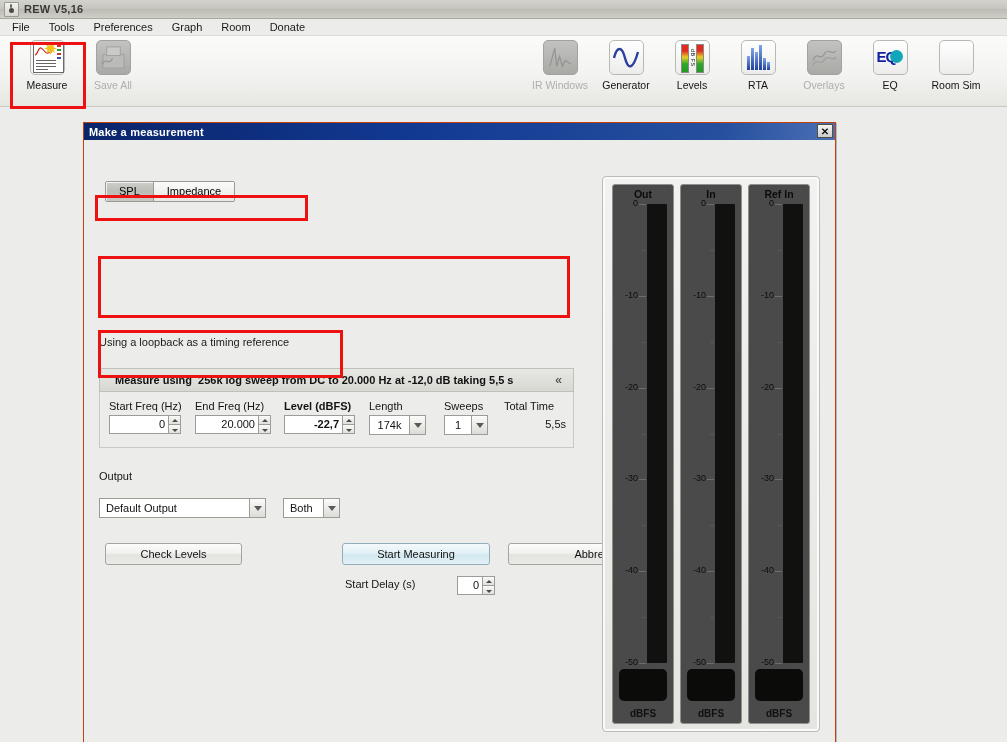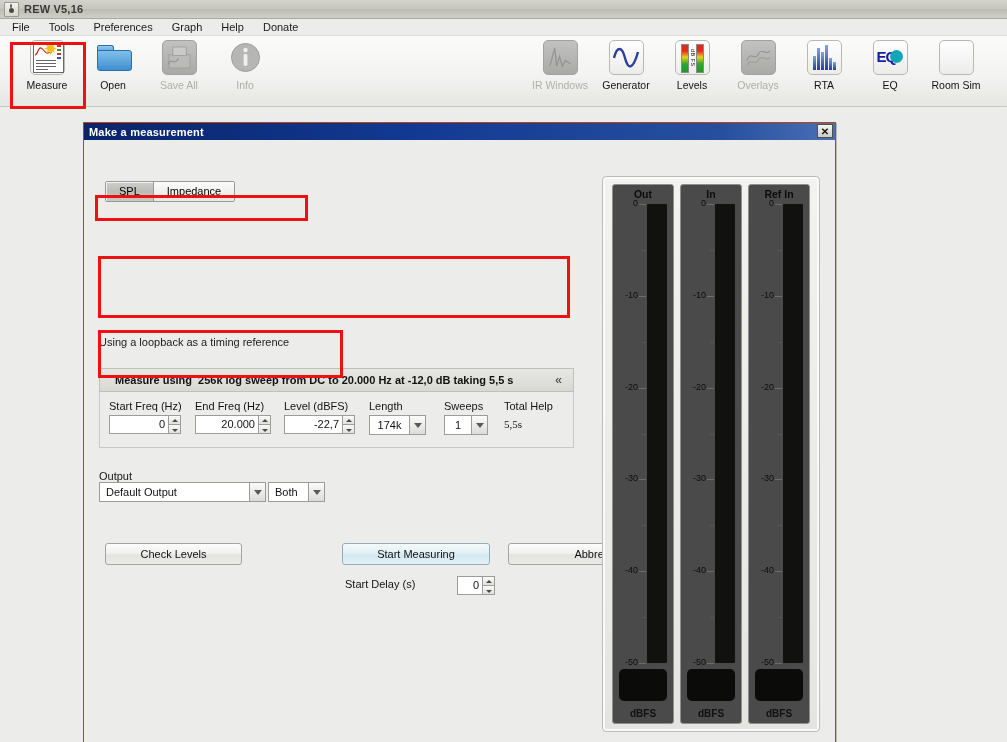--- a/index.html
+++ b/index.html
@@ -376,32 +376,31 @@
   }
   .combo .carr::after {
     content:"";
     position:absolute; left: 4px; top: 7px;
     border-left: 4px solid transparent;
     border-right: 4px solid transparent;
     border-top: 5px solid #5a5a56;
   }
 
   .plain-val {
-    font-size: 11px; text-align: left; color:#141414;
+    font-size: 11px; text-align: right; color:#141414;
     line-height: 19px;
-    font-family: Liberation Serif, serif;
   }
 
   
   #output-group {
     position: absolute; left: 15px; top: 330px;
     width: 250px; height: 48px;
   }
   #output-group .gl {
-    font-size: 11px; color:#141414; display:block; margin-bottom: 0;
+    font-size: 11px; color:#141414; display:block; margin-bottom: 16px;
   }
 
   
   .btn {
     height: 22px;
     border: 1px solid #a5a5a0;
     border-radius: 3px;
     background: linear-gradient(to bottom,#fcfcfb 0%,#f1f1ef 46%,#e3e3df 54%,#eaeae7 100%);
     font-size: 11px;
     display: flex; align-items: center; justify-content: center;
@@ -500,21 +499,21 @@
   <div id="titlebar">
     <span class="java-ico"></span>
     <span id="app-title">REW V5,16</span>
   </div>
 
   <div id="menubar">
     <span class="menu-item">File</span>
     <span class="menu-item">Tools</span>
     <span class="menu-item">Preferences</span>
     <span class="menu-item">Graph</span>
-    <span class="menu-item">Help</span>
+    <span class="menu-item">Room</span>
     <span class="menu-item">Donate</span>
   </div>
 
   <div id="toolbar">
 
     <div class="tb-group" id="tb-left">
 
       <div class="tb-btn">
         <div class="tb-ico ic-measure">
           <div class="plate" style="background:#f6f6f4;"></div>
@@ -537,51 +536,34 @@
           <div class="lines">
               <i></i>
               <i></i>
               <i></i>
               <i style="width:12px"></i>
             </div>
         </div>
         <span class="tb-lbl">Measure</span>
       </div>
 
-      <div class="tb-btn">
-        <div class="tb-ico ic-open">
-          <div class="folder-t"></div>
-          <div class="folder-b"></div>
-        </div>
-        <span class="tb-lbl">Open</span>
-      </div>
 
       <div class="tb-btn disabled">
         <div class="tb-ico">
           <div class="plate grey"></div>
           <svg class="glyph-wave" viewBox="0 0 26 26">
             <rect x="2" y="10" width="22" height="14" fill="#bdbdbb" stroke="#9a9a98"></rect>
             <rect x="6" y="2" width="14" height="9" fill="#cfcfcd" stroke="#9a9a98"></rect>
             <path d="M1 20 C5 12, 8 22, 12 14" fill="none" stroke="#8e8e8c" stroke-width="1.3"></path>
           </svg>
         </div>
         <span class="tb-lbl">Save All</span>
       </div>
 
 
-      <div class="tb-btn disabled">
-        <div class="tb-ico">
-          <svg viewBox="0 0 35 35" style="position:absolute;inset:0">
-            <circle cx="17.5" cy="17.5" r="14" fill="#b6b6b4" stroke="#9d9d9b"></circle>
-            <circle cx="17.5" cy="10" r="2.2" fill="#efefee"></circle>
-            <rect x="15.6" y="14" width="3.8" height="12" rx="1.4" fill="#efefee"></rect>
-          </svg>
-        </div>
-        <span class="tb-lbl">Info</span>
-      </div>
     </div>
 
     <div class="tb-group" id="tb-right">
 
       <div class="tb-btn disabled">
         <div class="tb-ico">
           <div class="plate grey"></div>
           <svg class="glyph-wave" viewBox="0 0 26 26">
             <path d="M2 22 L7 3 L9 22 L12 12 L15 22 L18 16 L24 20" fill="none" stroke="#8e8e8c" stroke-width="1.4"></path>
           </svg>
@@ -601,46 +583,46 @@
       </div>
 
       <div class="tb-btn">
         <div class="tb-ico ic-levels">
           <div class="plate"></div>
           <div class="bar b1"></div>
           <div class="mid">dB FS</div>
           <div class="bar b2"></div>
         </div>
         <span class="tb-lbl">Levels</span>
-      </div>
-
-      <div class="tb-btn disabled">
-        <div class="tb-ico">
-          <div class="plate grey"></div>
-          <svg class="glyph-wave" viewBox="0 0 26 26">
-            <path d="M1 16 C5 5, 9 18, 13 9 C17 2, 21 12, 25 6" fill="none" stroke="#8e8e8c" stroke-width="1.3"></path>
-            <path d="M1 21 C5 12, 9 23, 13 15 C17 9, 21 18, 25 13" fill="none" stroke="#9a9a98" stroke-width="1.3"></path>
-          </svg>
-        </div>
-        <span class="tb-lbl">Overlays</span>
       </div>
 
       <div class="tb-btn">
         <div class="tb-ico ic-rta">
           <div class="plate"></div>
           <i class="b" style="left:6px;  height:14px;"></i>
           <i class="b" style="left:10px; height:22px;"></i>
           <i class="b" style="left:14px; height:18px;"></i>
           <i class="b" style="left:18px; height:25px;"></i>
           <i class="b" style="left:22px; height:12px;"></i>
           <i class="b" style="left:26px; height:8px;"></i>
         </div>
         <span class="tb-lbl">RTA</span>
       </div>
 
+      <div class="tb-btn disabled">
+        <div class="tb-ico">
+          <div class="plate grey"></div>
+          <svg class="glyph-wave" viewBox="0 0 26 26">
+            <path d="M1 16 C5 5, 9 18, 13 9 C17 2, 21 12, 25 6" fill="none" stroke="#8e8e8c" stroke-width="1.3"></path>
+            <path d="M1 21 C5 12, 9 23, 13 15 C17 9, 21 18, 25 13" fill="none" stroke="#9a9a98" stroke-width="1.3"></path>
+          </svg>
+        </div>
+        <span class="tb-lbl">Overlays</span>
+      </div>
+
       <div class="tb-btn">
         <div class="tb-ico ic-eq">
           <div class="plate"></div>
           <div class="txt">EQ</div>
           <div class="circ"></div>
         </div>
         <span class="tb-lbl">EQ</span>
       </div>
 
       <div class="tb-btn">
@@ -694,21 +676,21 @@
             <span class="lbl">End Freq (Hz)</span>
             <div class="ctl-row">
               <div class="txtbox" style="width:64px;">20.000</div>
               <div class="spin">
                   <i></i>
                   <i></i>
                 </div>
             </div>
           </div>
 
-          <div class="field" style="left:184px; width:72px;">
+          <div class="field" style="left:184px; width:72px;font-weight:bold;">
             <span class="lbl">Level (dBFS)</span>
             <div class="ctl-row">
               <div class="txtbox" style="width:59px;">-22,7</div>
               <div class="spin">
                   <i></i>
                   <i></i>
                 </div>
             </div>
           </div>
 
@@ -722,33 +704,33 @@
 
           <div class="field" style="left:344px; width:55px;">
             <span class="lbl">Sweeps</span>
             <div class="combo" style="width:44px;">
               <div class="cval ctr">1</div>
               <div class="carr"></div>
             </div>
           </div>
 
           <div class="field" style="left:404px; width:62px;">
-            <span class="lbl">Total Help</span>
+            <span class="lbl">Total Time</span>
             <div class="plain-val">5,5s</div>
           </div>
         </div>
 
         <div id="output-group">
           <span class="gl">Output</span>
           <div style="display:flex;">
             <div class="combo" style="width:167px;">
               <div class="cval">Default Output</div>
               <div class="carr"></div>
             </div>
-            <div class="combo" style="width:57px; margin-left:2px;">
+            <div class="combo" style="width:57px; margin-left:17px;">
               <div class="cval">Both</div>
               <div class="carr"></div>
             </div>
           </div>
         </div>
 
         <div class="btn" id="btn-check">Check Levels</div>
         <div class="btn primary" id="btn-start">Start Measuring</div>
         <div class="btn" id="btn-cancel">Abbrechen</div>
 

